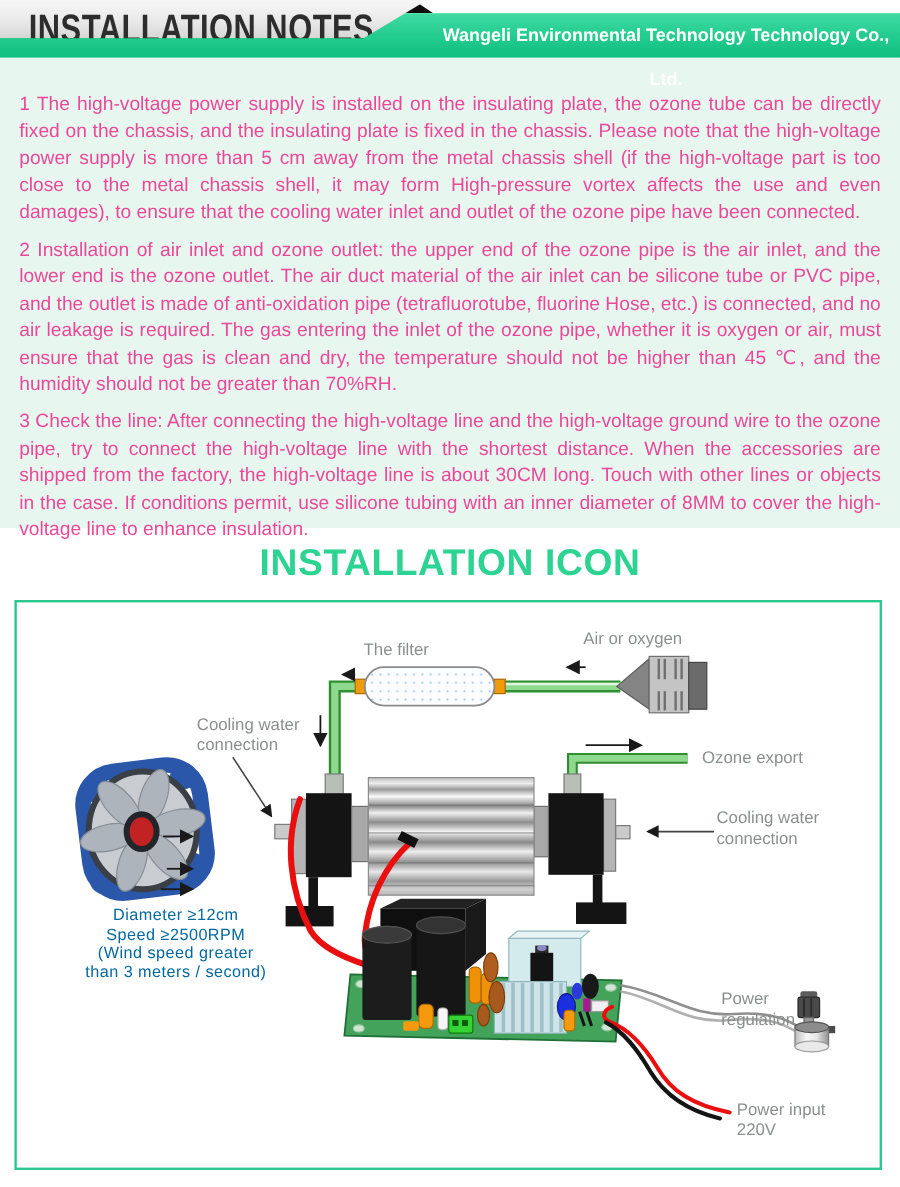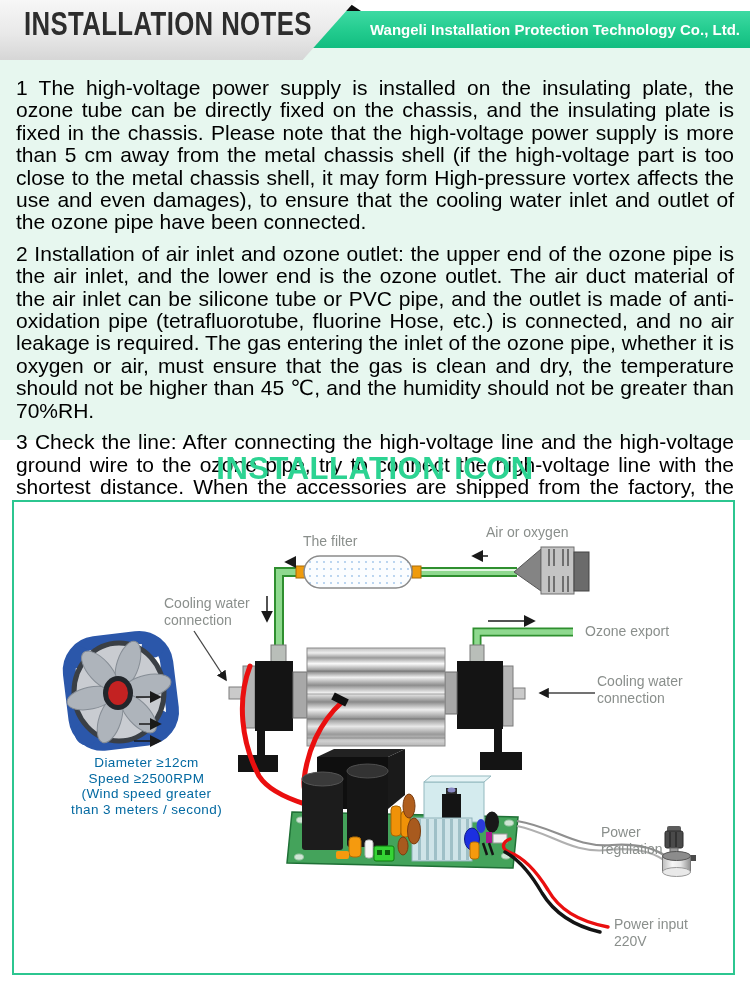--- a/index.html
+++ b/index.html
@@ -7,31 +7,31 @@
         font-family:"Liberation Sans","DejaVu Sans",sans-serif;}
 
   
   .notes-bg{position:absolute;left:0;top:48px;width:750px;height:392px;background:#e7f7ef;}
   .green-bar{position:absolute;left:0;top:11px;width:750px;height:37px;
              background:linear-gradient(180deg,#3edaa3 0%,#22cb8e 55%,#12bd80 100%);}
   .company{position:absolute;left:360px;top:11px;width:390px;height:37px;line-height:37px;
            text-align:center;color:#ffffff;font-weight:bold;font-size:15px;}
   .fold{position:absolute;left:331px;top:0;width:30px;height:11px;background:#0d0d0d;
         clip-path:polygon(45% 0,100% 100%,0 100%);}
-  .plate{position:absolute;left:0;top:0;width:356px;height:60px;
+  .plate{position:absolute;left:0;top:0;width:356px;height:32px;
          background:linear-gradient(180deg,#f7f7f7 0%,#e9e9e9 55%,#d6d6d6 100%);
          clip-path:polygon(0 0,100% 0,85% 100%,0 100%);
          filter:drop-shadow(1px 2px 3px rgba(0,0,0,.28));}
   .plate-title{position:absolute;left:24px;top:0;height:48px;line-height:48px;
                font-size:33px;font-weight:bold;color:#2d2d2d;white-space:nowrap;
                transform:scaleX(.78);transform-origin:left center;letter-spacing:.5px;}
 
   
   .notes{position:absolute;left:16px;top:77px;width:718px;}
-  .notes p{margin:0 0 9px 0;font-size:21px;line-height:22.4px;color:#000000;
+  .notes p{margin:0 0 9px 0;font-size:16px;line-height:22.4px;color:#ec4899;
            text-align:justify;}
 
   
   .icon-heading{position:absolute;left:0;top:451px;width:750px;text-align:center;
                 font-size:31px;font-weight:bold;color:#2cd392;letter-spacing:.5px;}
 
   
   .diagram-box{position:absolute;left:12px;top:500px;width:723px;height:475px;
                border:2px solid #2cc690;background:#ffffff;box-sizing:border-box;}
   .art{position:absolute;left:0;top:0;width:750px;height:989px;pointer-events:none;}
@@ -48,21 +48,21 @@
   .lbl-pin{left:614px;top:916px;}
 </style>
 </head>
 <body>
 
 <div class="page">
 
   <div class="notes-bg"></div>
 
   <div class="green-bar"></div>
-  <div class="company">Wangeli Installation Protection Technology Co., Ltd.</div>
+  <div class="company">Wangeli Environmental Technology Technology Co., Ltd.</div>
   <div class="fold"></div>
   <div class="plate">
     <div class="plate-title">INSTALLATION NOTES</div>
   </div>
 
   <div class="notes">
     <p>1 The high-voltage power supply is installed on the insulating plate, the ozone tube can be directly fixed on the chassis, and the insulating plate is fixed in the chassis. Please note that the high-voltage power supply is more than 5 cm away from the metal chassis shell (if the high-voltage part is too close to the metal chassis shell, it may form High-pressure vortex affects the use and even damages), to ensure that the cooling water inlet and outlet of the ozone pipe have been connected.</p>
     <p>2 Installation of air inlet and ozone outlet: the upper end of the ozone pipe is the air inlet, and the lower end is the ozone outlet. The air duct material of the air inlet can be silicone tube or PVC pipe, and the outlet is made of anti-oxidation pipe (tetrafluorotube, fluorine Hose, etc.) is connected, and no air leakage is required. The gas entering the inlet of the ozone pipe, whether it is oxygen or air, must ensure that the gas is clean and dry, the temperature should not be higher than 45 ℃, and the humidity should not be greater than 70%RH.</p>
     <p>3 Check the line: After connecting the high-voltage line and the high-voltage ground wire to the ozone pipe, try to connect the high-voltage line with the shortest distance. When the accessories are shipped from the factory, the high-voltage line is about 30CM long. Touch with other lines or objects in the case. If conditions permit, use silicone tubing with an inner diameter of 8MM to cover the high-voltage line to enhance insulation.</p>
   </div>

